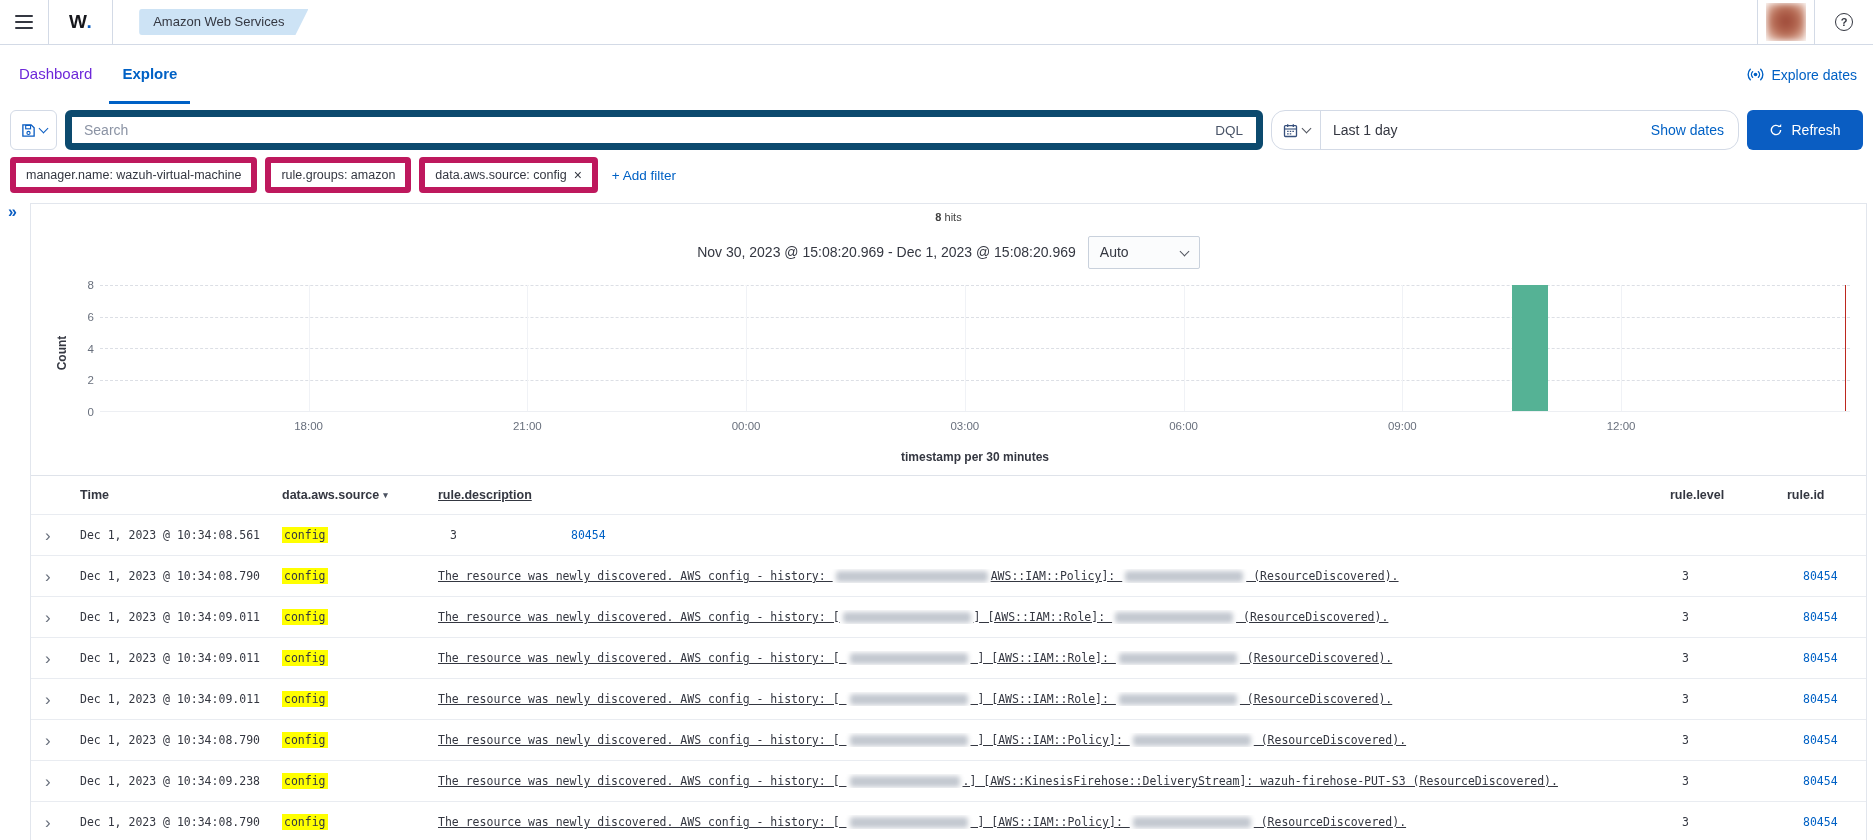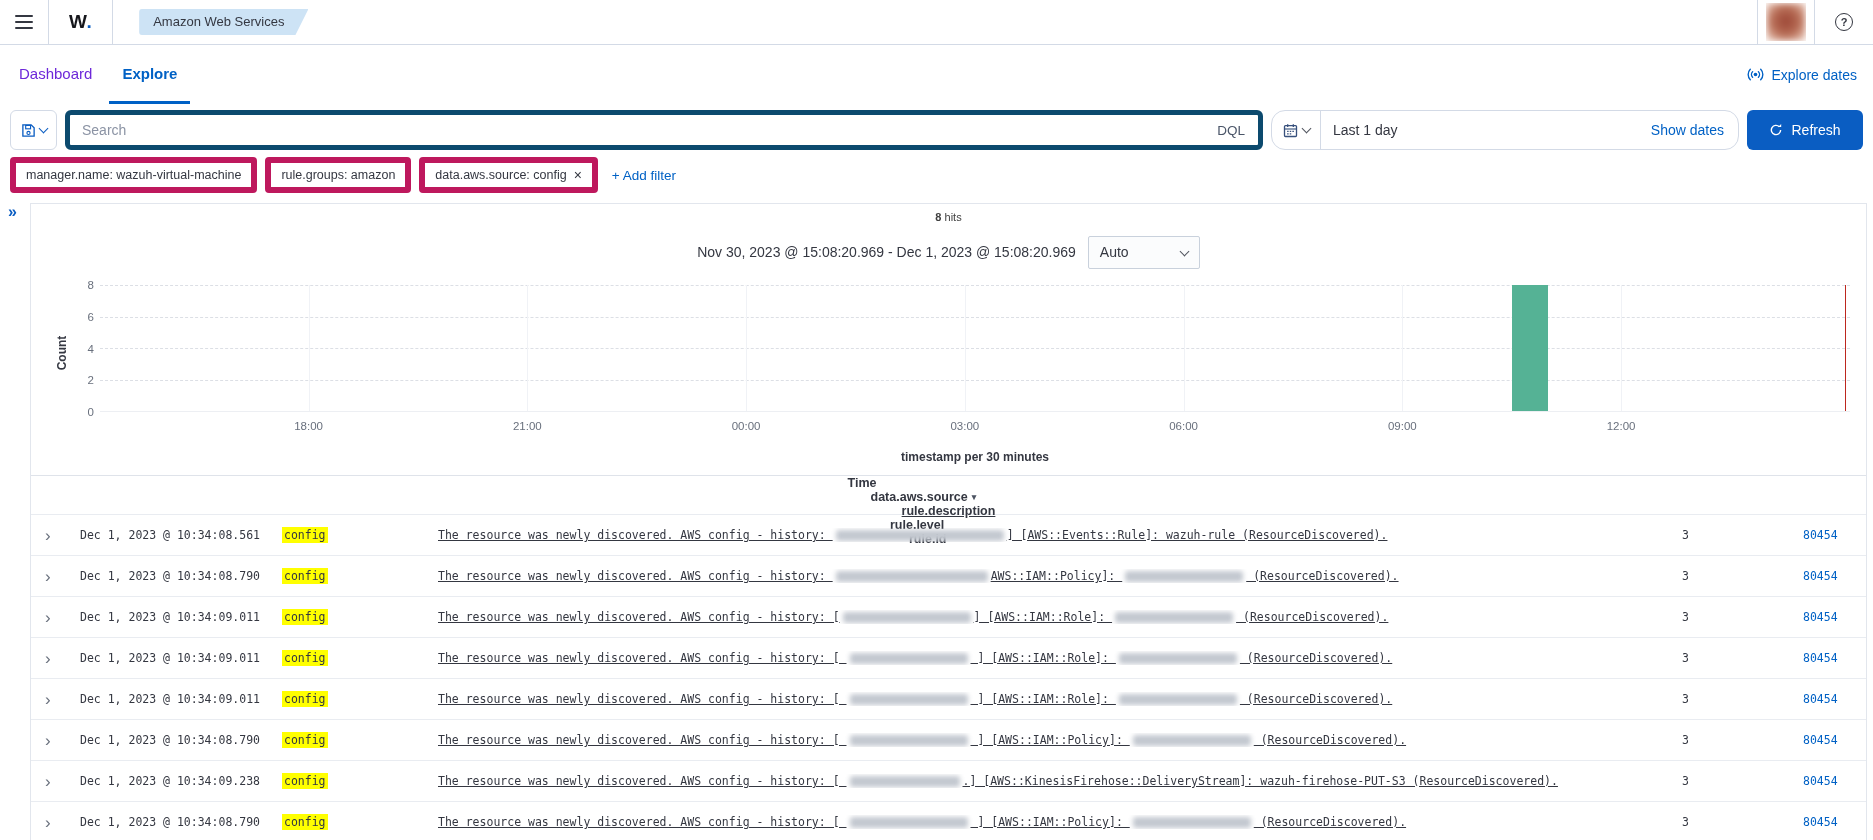--- a/index.html
+++ b/index.html
@@ -32,21 +32,21 @@
   .tabs-spacer { flex:1; }
   .explore-agent { display:flex; align-items:center; gap:7px; padding-right:16px; color:#0061c5; font-size:14px; cursor:pointer; }
 
   
   .query-row { margin:6px 10px 0; height:40px; display:flex; gap:8px; }
   .save-btn { width:47px; border:1px solid #D3DAE6; border-radius:6px; background:#fff;
     display:flex; align-items:center; justify-content:center; gap:4px; cursor:pointer; }
   .chev { width:7px; height:7px; border-right:1.7px solid #51555e; border-bottom:1.7px solid #51555e;
     transform:rotate(45deg); margin-top:-4px; }
   .chev.blue { border-color:#0a5dc2; }
-  .search-box { flex:1; border:5px solid #0c4a6e; border-radius:6px; background:#fff; display:flex; align-items:center; }
+  .search-box { flex:1; border:7px solid #0c4a6e; border-radius:6px; background:#fff; display:flex; align-items:center; }
   .search-box input { flex:1; border:0; outline:0; padding:0 12px; font-size:14px; color:#343741; font-family:inherit; background:transparent; }
   .search-box input::placeholder { color:#8b93a4; }
   .dql { padding:0 13px; font-size:13.5px; color:#4a5568; cursor:pointer; }
   .date-box { width:468px; border:1px solid #D3DAE6; border-radius:14px; background:#fff; display:flex; align-items:center; }
   .cal-btn { width:49px; height:100%; border-right:1px solid #D3DAE6; display:flex; align-items:center; justify-content:center; gap:5px; cursor:pointer; }
   .date-text { padding-left:12px; font-size:14px; color:#343741; cursor:pointer; }
   .show-dates { margin-left:auto; padding-right:14px; color:#0061c5; font-size:14px; cursor:pointer; }
   .refresh-btn { width:116px; background:#0a5dc2; border:0; border-radius:6px; color:#fff; font-size:14px;
     display:flex; align-items:center; justify-content:center; gap:8px; cursor:pointer; font-family:inherit; }
 
@@ -77,21 +77,21 @@
   .bar { position:absolute; bottom:0; }
   .now-line { position:absolute; top:0; bottom:0; width:1.4px; }
   .ylab { position:absolute; width:20px; text-align:right; font-size:11.5px; color:#69707D; line-height:14px; }
   .xlab { position:absolute; width:60px; text-align:center; font-size:11.5px; color:#69707D; line-height:14px; }
   .count-label { position:absolute; left:-14px; top:142px; width:90px; text-align:center; transform:rotate(-90deg);
     font-size:12px; font-weight:700; color:#343741; }
   .xaxis-title { position:absolute; top:246px; left:69px; width:1750px; text-align:center; font-size:12px; font-weight:700; color:#343741; }
 
   
   .table-section { border-top:1px solid #dfe3ea; }
-  .thead { display:flex; align-items:center; height:38px; font-size:12.5px; font-weight:700; color:#343741;flex-direction:column; }
+  .thead { display:flex; align-items:center; height:38px; font-size:12.5px; font-weight:700; color:#343741; }
   .col-exp { width:49px; padding-left:14px; flex:none; }
   .col-time { width:202px; flex:none; }
   .col-src { width:156px; flex:none; }
   .col-desc { flex:1; min-width:0;text-decoration:underline; }
   .col-lvl { width:117px; flex:none; }
   .col-id { width:79px; flex:none; }
   .sort-arrow { font-size:9px; color:#4b5261; margin-left:4px; vertical-align:1px; }
   .trow { display:flex; align-items:center; height:41px; border-top:1px solid #e9ecf1;
     font-family:"DejaVu Sans Mono", monospace; font-size:11.5px; color:#343741; white-space:nowrap; }
   .trow .col-desc { overflow:hidden; }
@@ -257,21 +257,20 @@
       </div>
       <div class="col-desc">rule.description</div>
       <div class="col-lvl">rule.level</div>
       <div class="col-id">rule.id</div>
     </div>
     <div id="tbody">
         <div class="trow">
           <div class="col-exp"><span class="expander">›</span></div>
           <div class="col-time">Dec 1, 2023 @ 10:34:08.561</div>
           <div class="col-src"><span class="src-mark">config</span></div>
-          <div class="col-desc">The resource was newly discovered. AWS config - history: <span class="blur-block" style="width: 168px;"></span>] [AWS::Events::Rule]: wazuh-rule (ResourceDiscovered).</div>
           <div class="col-lvl"><span class="lvl-val">3</span></div>
           <div class="col-id"><span class="id-val rule-id-link">80454</span></div>
         </div>
         <div class="trow">
           <div class="col-exp"><span class="expander">›</span></div>
           <div class="col-time">Dec 1, 2023 @ 10:34:08.790</div>
           <div class="col-src"><span class="src-mark">config</span></div>
           <div class="col-desc">The resource was newly discovered. AWS config - history: <span class="blur-block" style="width: 152px;"></span>AWS::IAM::Policy]: <span class="blur-block" style="width: 118px;"></span> (ResourceDiscovered).</div>
           <div class="col-lvl"><span class="lvl-val">3</span></div>
           <div class="col-id"><span class="id-val rule-id-link">80454</span></div>

